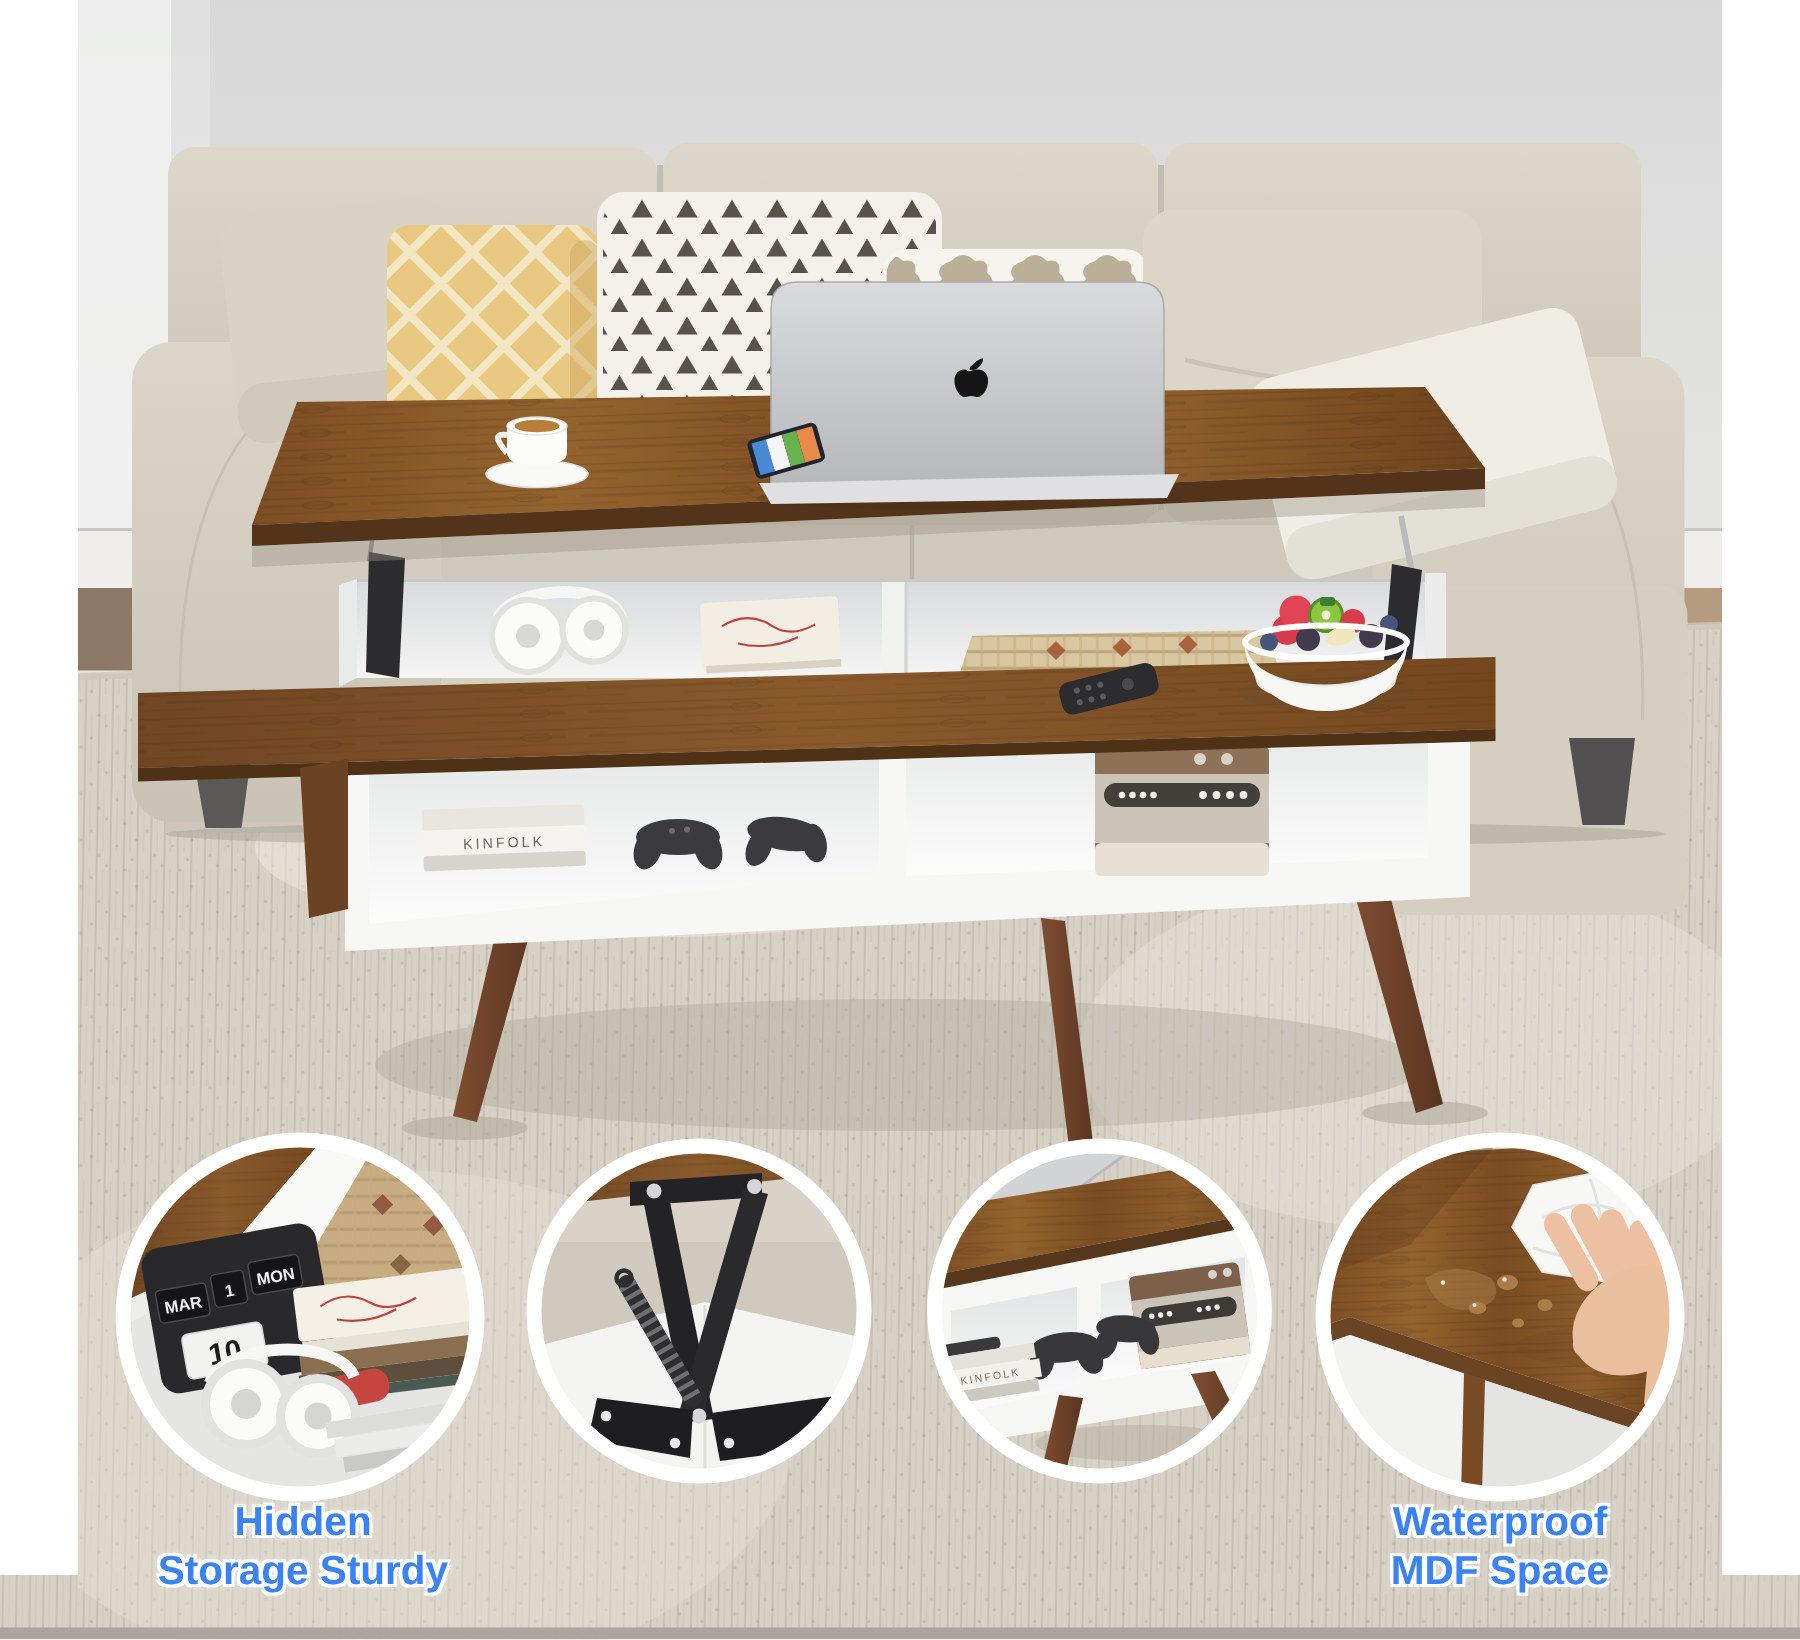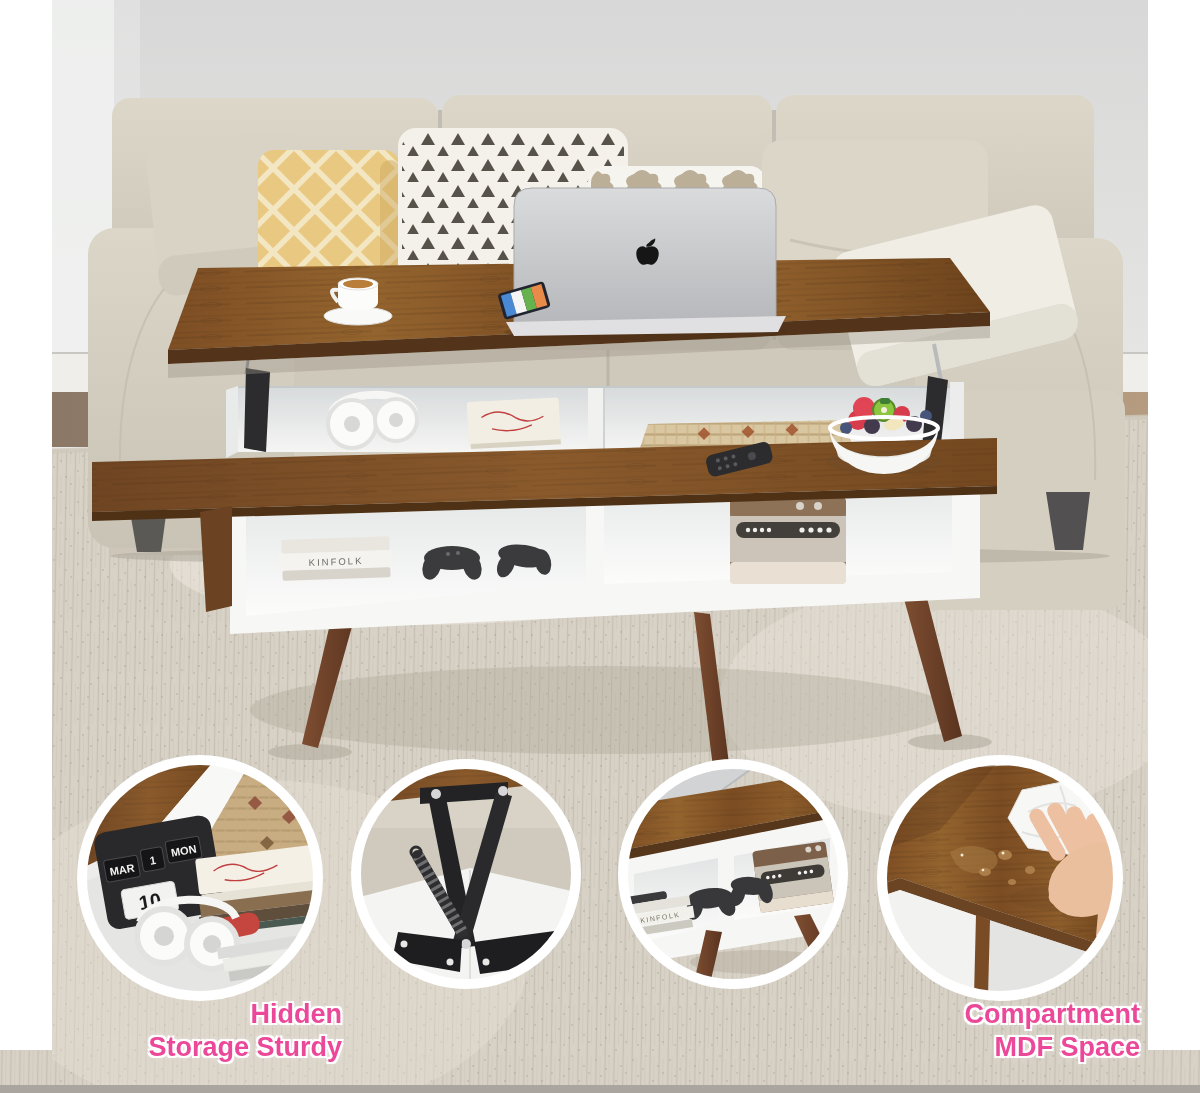--- a/index.html
+++ b/index.html
@@ -1,20 +1,20 @@
 <!DOCTYPE html>
 <html><head>
 <meta charset="utf-8">
 <style>
   html,body{margin:0;padding:0;background:#ffffff;}
   #stage{position:relative;width:1200px;height:1093px;background:#ffffff;overflow:hidden;
          font-family:"Liberation Sans",sans-serif;}
   #scene{position:absolute;left:0;top:0;}
-  .caption{position:absolute;top:998px;width:280px;text-align:right;
-           font:bold 27px/33px "Liberation Sans",sans-serif;color:#ec4899;
+  .caption{position:absolute;top:998px;width:280px;text-align:center;
+           font:bold 27px/33px "Liberation Sans",sans-serif;color:#3b82f6;
            text-shadow:-2px -2px 0 #fff,2px -2px 0 #fff,-2px 2px 0 #fff,2px 2px 0 #fff,0 0 6px rgba(255,255,255,.95);}
 </style>
 </head>
 <body>
 
 <div id="stage">
 <svg id="scene" width="1200" height="1093" viewBox="0 0 1200 1093">
 <defs>
   <linearGradient id="gWall" x1="0" y1="0" x2="0" y2="1">
     <stop offset="0" stop-color="#d7d8d7"></stop>
@@ -501,14 +501,14 @@
 <g>
   <rect x="0" y="1050" width="52" height="43" fill="#d7d1c6"></rect>
   <rect x="0" y="1050" width="52" height="43" fill="url(#carp)" opacity="0.6"></rect>
   <rect x="1148" y="1050" width="52" height="43" fill="#d7d1c6"></rect>
   <rect x="1148" y="1050" width="52" height="43" fill="url(#carp)" opacity="0.6"></rect>
   <rect x="0" y="1085" width="1200" height="8" fill="#aaa69f"></rect>
 </g>
 </svg>
 
 <div class="caption" style="left:62px"><span>Hidden</span><br><span>Storage Sturdy</span></div>
-<div class="caption" style="left:860px"><span>Compartment</span><br><span>MDF Space</span></div>
+<div class="caption" style="left:860px"><span>Waterproof</span><br><span>MDF Space</span></div>
 </div>
 
 </body></html>

